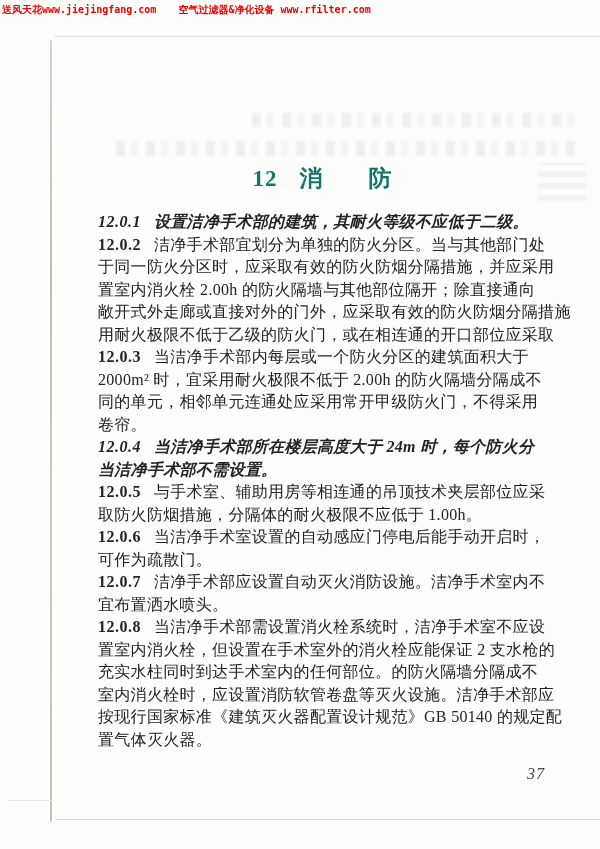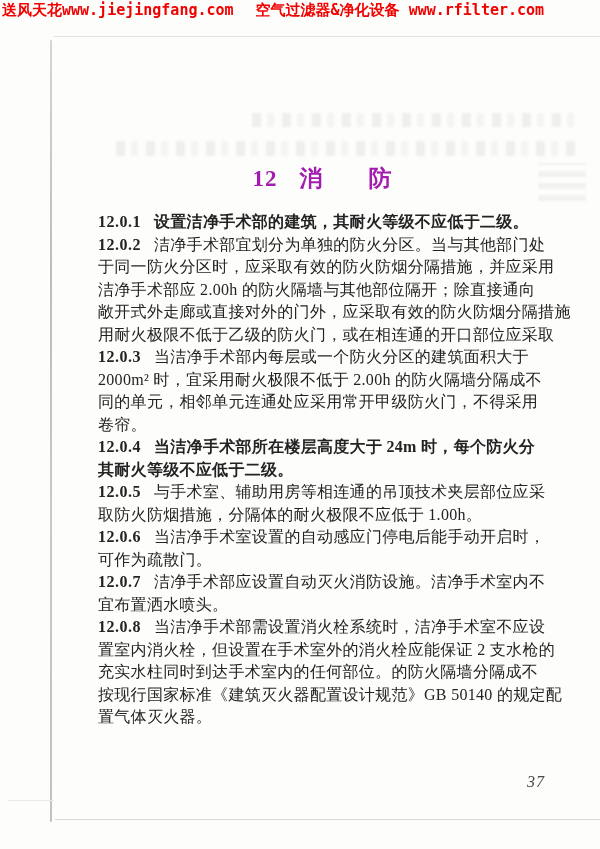--- a/index.html
+++ b/index.html
@@ -10,21 +10,21 @@
     overflow:hidden;
   }
   .sheet{
     position:relative;width:600px;height:849px;
     background:#fdfdfb;
   }
   
   .ad-header{
     position:absolute;top:1px;left:2px;width:596px;
     font-family:"DejaVu Sans Mono","Liberation Mono",monospace;
-    font-size:15px;line-height:18px;
+    font-size:10px;line-height:18px;
     color:#f00200;
     white-space:nowrap;
     font-weight:bold;
     letter-spacing:0;
   }
   .ad-header .seg2{margin-left:22px;}
   
   .scan-top{
     position:absolute;top:36px;left:54px;width:546px;height:1px;
     background:#e4e4df;
@@ -53,44 +53,43 @@
   .bleed-a{top:113px;left:252px;width:328px;height:14px;}
   .bleed-b{top:141px;left:116px;width:464px;height:15px;}
   .bleed-c{top:163px;left:538px;width:48px;height:38px;
     background:repeating-linear-gradient(0deg,
       rgba(125,125,118,0.16) 0 6px, rgba(125,125,118,0) 6px 12px);}
   
   .chapter{
     position:absolute;top:163px;left:0;width:600px;
     padding-left:44px;box-sizing:border-box;
     text-align:center;
-    font-size:23px;font-weight:bold;color:#a21caf;
+    font-size:23px;font-weight:bold;color:#0f766e;
     letter-spacing:2px;
   }
   .chapter .chap-num{margin-right:22px;letter-spacing:1px;}
   .chapter .chap-title{letter-spacing:0;}
   
   .body-text{
     position:absolute;top:211px;left:98px;width:424px;
     font-size:16px;color:#232323;
   }
   .clause{margin:0;}
   .line{
     height:22.5px;line-height:22.5px;
     white-space:nowrap;
     letter-spacing:.3px;
   }
   .num{font-weight:bold;margin-right:13px;letter-spacing:.5px;}
-  .clause.bold .line{font-weight:bold;}
+  .clause.bold .line{font-weight:bold;font-style:italic;}
   
   .pageno{
     position:absolute;top:765px;left:527px;
     font-size:16px;font-style:italic;color:#4a4a48;
     letter-spacing:1px;
-    margin-top:8px;
   }
 </style>
 </head>
 <body>
 
 <div class="sheet">
 
   <div class="ad-header">
     <span class="seg1">送风天花www.jiejingfang.com</span><span class="seg2">空气过滤器&amp;净化设备 www.rfilter.com</span>
   </div>
@@ -109,35 +108,35 @@
 
   <div class="body-text">
 
     <div class="clause bold">
       <div class="line"><span class="num">12.0.1</span><span>设置洁净手术部的建筑，其耐火等级不应低于二级。</span></div>
     </div>
 
     <div class="clause">
       <div class="line"><span class="num">12.0.2</span><span>洁净手术部宜划分为单独的防火分区。当与其他部门处</span></div>
       <div class="line">于同一防火分区时，应采取有效的防火防烟分隔措施，并应采用</div>
-      <div class="line">洁净手术部应 2.00h 的防火隔墙与其他部位隔开；除直接通向</div>
+      <div class="line">置室内消火栓 2.00h 的防火隔墙与其他部位隔开；除直接通向</div>
       <div class="line">敞开式外走廊或直接对外的门外，应采取有效的防火防烟分隔措施</div>
       <div class="line">用耐火极限不低于乙级的防火门，或在相连通的开口部位应采取</div>
     </div>
 
     <div class="clause">
       <div class="line"><span class="num">12.0.3</span><span>当洁净手术部内每层或一个防火分区的建筑面积大于</span></div>
       <div class="line">2000m² 时，宜采用耐火极限不低于 2.00h 的防火隔墙分隔成不</div>
       <div class="line">同的单元，相邻单元连通处应采用常开甲级防火门，不得采用</div>
       <div class="line">卷帘。</div>
     </div>
 
     <div class="clause bold">
       <div class="line"><span class="num">12.0.4</span><span>当洁净手术部所在楼层高度大于 24m 时，每个防火分</span></div>
-      <div class="line">其耐火等级不应低于二级。</div>
+      <div class="line">当洁净手术部不需设置。</div>
     </div>
 
     <div class="clause">
       <div class="line"><span class="num">12.0.5</span><span>与手术室、辅助用房等相连通的吊顶技术夹层部位应采</span></div>
       <div class="line">取防火防烟措施，分隔体的耐火极限不应低于 1.00h。</div>
     </div>
 
     <div class="clause">
       <div class="line"><span class="num">12.0.6</span><span>当洁净手术室设置的自动感应门停电后能手动开启时，</span></div>
       <div class="line">可作为疏散门。</div>
@@ -145,20 +144,21 @@
 
     <div class="clause">
       <div class="line"><span class="num">12.0.7</span><span>洁净手术部应设置自动灭火消防设施。洁净手术室内不</span></div>
       <div class="line">宜布置洒水喷头。</div>
     </div>
 
     <div class="clause">
       <div class="line"><span class="num">12.0.8</span><span>当洁净手术部需设置消火栓系统时，洁净手术室不应设</span></div>
       <div class="line">置室内消火栓，但设置在手术室外的消火栓应能保证 2 支水枪的</div>
       <div class="line">充实水柱同时到达手术室内的任何部位。的防火隔墙分隔成不</div>
+      <div class="line">室内消火栓时，应设置消防软管卷盘等灭火设施。洁净手术部应</div>
       <div class="line">按现行国家标准《建筑灭火器配置设计规范》GB 50140 的规定配</div>
       <div class="line">置气体灭火器。</div>
     </div>
 
   </div>
 
   <div class="pageno">37</div>
 
 </div>
 

